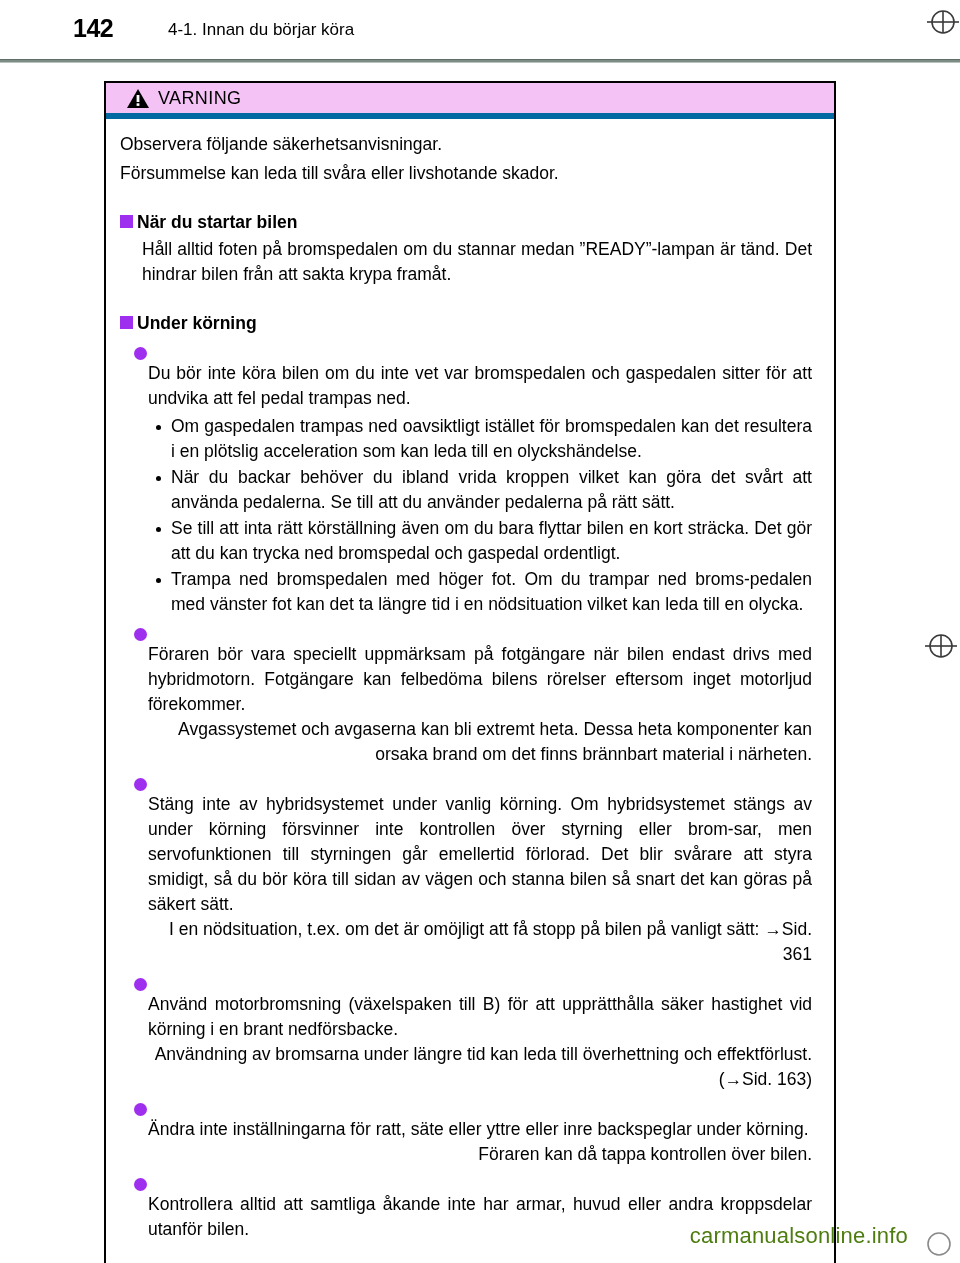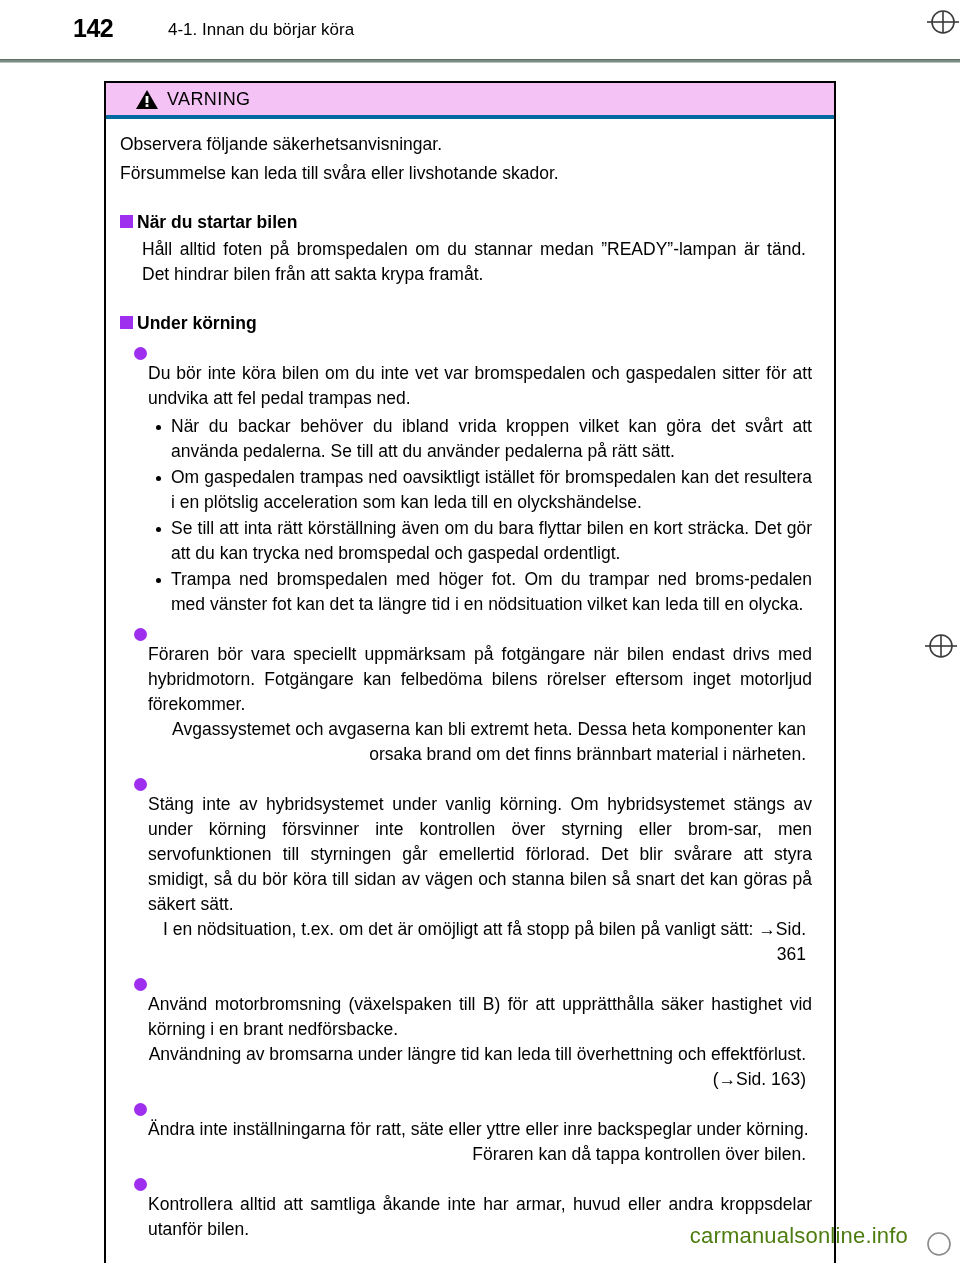--- a/index.html
+++ b/index.html
@@ -56,25 +56,25 @@
     position: absolute;
     left: 104px;
     top: 81px;
     width: 732px;
     border: 2px solid #000000;
     box-sizing: border-box;
     background: #ffffff;
   }
   .warning-header {
     background: #f5c2f5;
-    border-bottom: 4px solid #0369a1;
+    border-bottom: 6px solid #0369a1;
     height: 36px;
     display: flex;
     align-items: center;
-    padding-left: 30px;
+    padding-left: 21px;
     box-sizing: border-box;
   }
   .warn-triangle {
     width: 22px;
     height: 19px;
     display: block;
     margin-right: 9px;
   }
   .warning-title {
     font-size: 18px;
@@ -101,21 +101,21 @@
   .sq-bullet {
     width: 13px;
     height: 13px;
     background: #9f2fef;
     flex: 0 0 13px;
     margin: 5px 4px 0 0;
   }
   .para-indent {
     font-size: 17.5px;
     line-height: 25px;
-    margin: 0 6px 0 22px;
+    margin: 0 0 0 22px;
     text-align: justify;
     text-justify: inter-word;
   }
 
   .dot-item {
     display: flex;
     align-items: flex-start;
     margin: 5px 0 0 14px;
   }
   .dot-bullet {
@@ -215,25 +215,25 @@
       <span>Under körning</span>
     </div>
 
     <div class="dot-item">
       <span class="dot-bullet"></span>
       <span class="dot-text">Du bör inte köra bilen om du inte vet var bromspedalen och gaspedalen sitter för att undvika att fel pedal trampas ned.</span>
     </div>
     <div class="sub-list">
       <div class="sub-item">
         <span class="sub-dot"></span>
+        <span class="sub-text">Om gaspedalen trampas ned oavsiktligt istället för bromspedalen kan det resultera i en plötslig acceleration som kan leda till en olyckshändelse.</span>
+      </div>
+      <div class="sub-item">
+        <span class="sub-dot"></span>
         <span class="sub-text">När du backar behöver du ibland vrida kroppen vilket kan göra det svårt att använda pedalerna. Se till att du använder pedalerna på rätt sätt.</span>
-      </div>
-      <div class="sub-item">
-        <span class="sub-dot"></span>
-        <span class="sub-text">Om gaspedalen trampas ned oavsiktligt istället för bromspedalen kan det resultera i en plötslig acceleration som kan leda till en olyckshändelse.</span>
       </div>
       <div class="sub-item">
         <span class="sub-dot"></span>
         <span class="sub-text">Se till att inta rätt körställning även om du bara flyttar bilen en kort sträcka. Det gör att du kan trycka ned bromspedal och gaspedal ordentligt.</span>
       </div>
       <div class="sub-item">
         <span class="sub-dot"></span>
         <span class="sub-text">Trampa ned bromspedalen med höger fot. Om du trampar ned broms-pedalen med vänster fot kan det ta längre tid i en nödsituation vilket kan leda till en olycka.</span>
       </div>
     </div>

